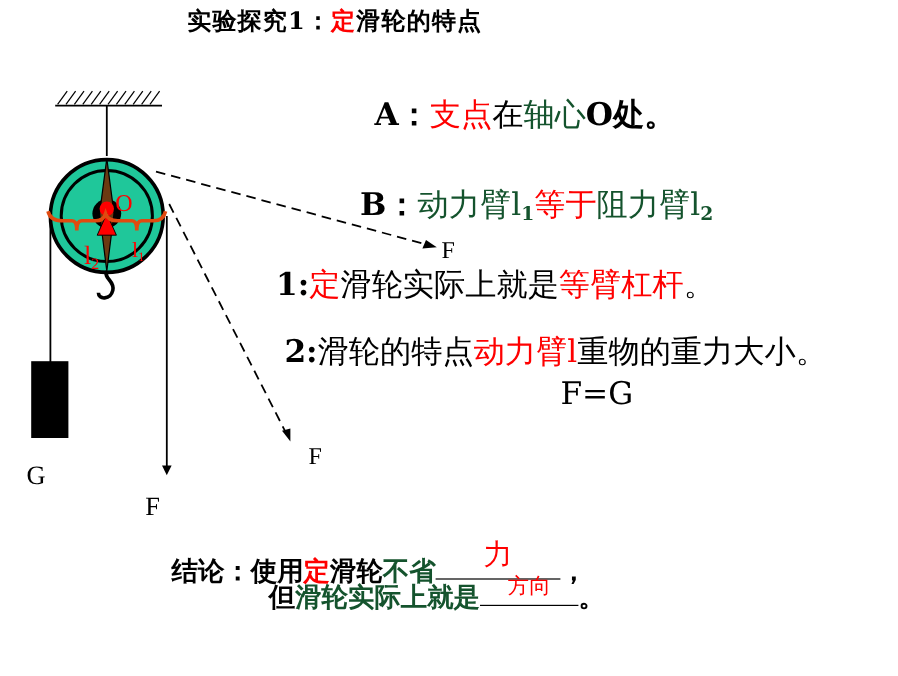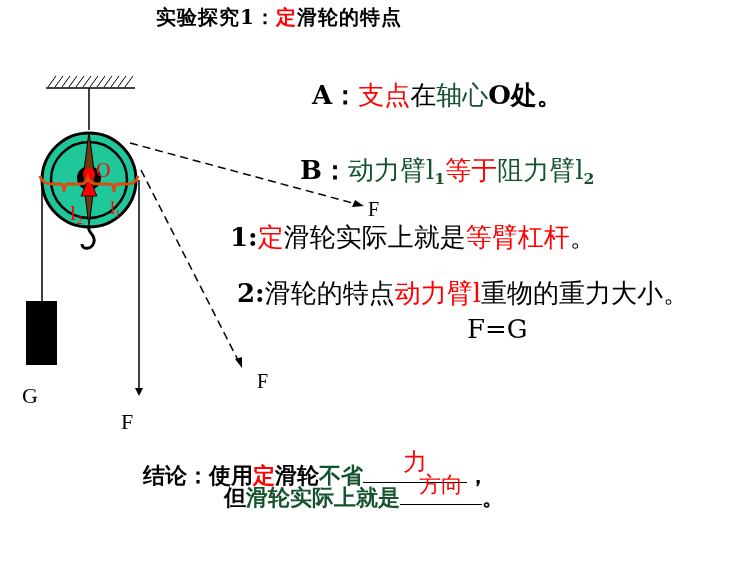--- a/index.html
+++ b/index.html
@@ -45,21 +45,21 @@
 <div id="line2" class="abs">
   <span class="bold">2:</span><span>滑轮的特点</span><span class="red">动力臂l</span><span>重物的重力大小。</span>
 </div>
 
 <div id="formula" class="abs">F=G</div>
 
 <div id="concl1" class="abs">
   <span>结论：</span><span>使用</span><span class="red">定</span><span>滑轮</span><span class="blue">不省</span><span class="blank" style="width:104px;height:22px;"><span class="ans" style="font-size:24px;">力</span></span><span>，</span>
 </div>
 <div id="concl2" class="abs">
-  <span>但</span><span class="blue">滑轮实际上就是</span><span class="blank" style="width:82px;height:22px;"><span class="ans" style="font-size:22px;text-align:center;">方向</span></span><span>。</span>
+  <span>但</span><span class="blue">滑轮实际上就是</span><span class="blank" style="width:82px;height:22px;"><span class="ans" style="font-size:18px;text-align:center;">方向</span></span><span>。</span>
 </div>
 
 <svg width="748" height="563" viewBox="0 0 748 563">
 
   <g>
     <line x1="46" y1="88" x2="135" y2="88" stroke="#000" stroke-width="1.5"></line>
     <g stroke="#000" stroke-width="1">
       <line x1="48" y1="87" x2="56" y2="76"></line>
         <line x1="55" y1="87" x2="63" y2="76"></line>
       <line x1="62" y1="87" x2="70" y2="76"></line>

